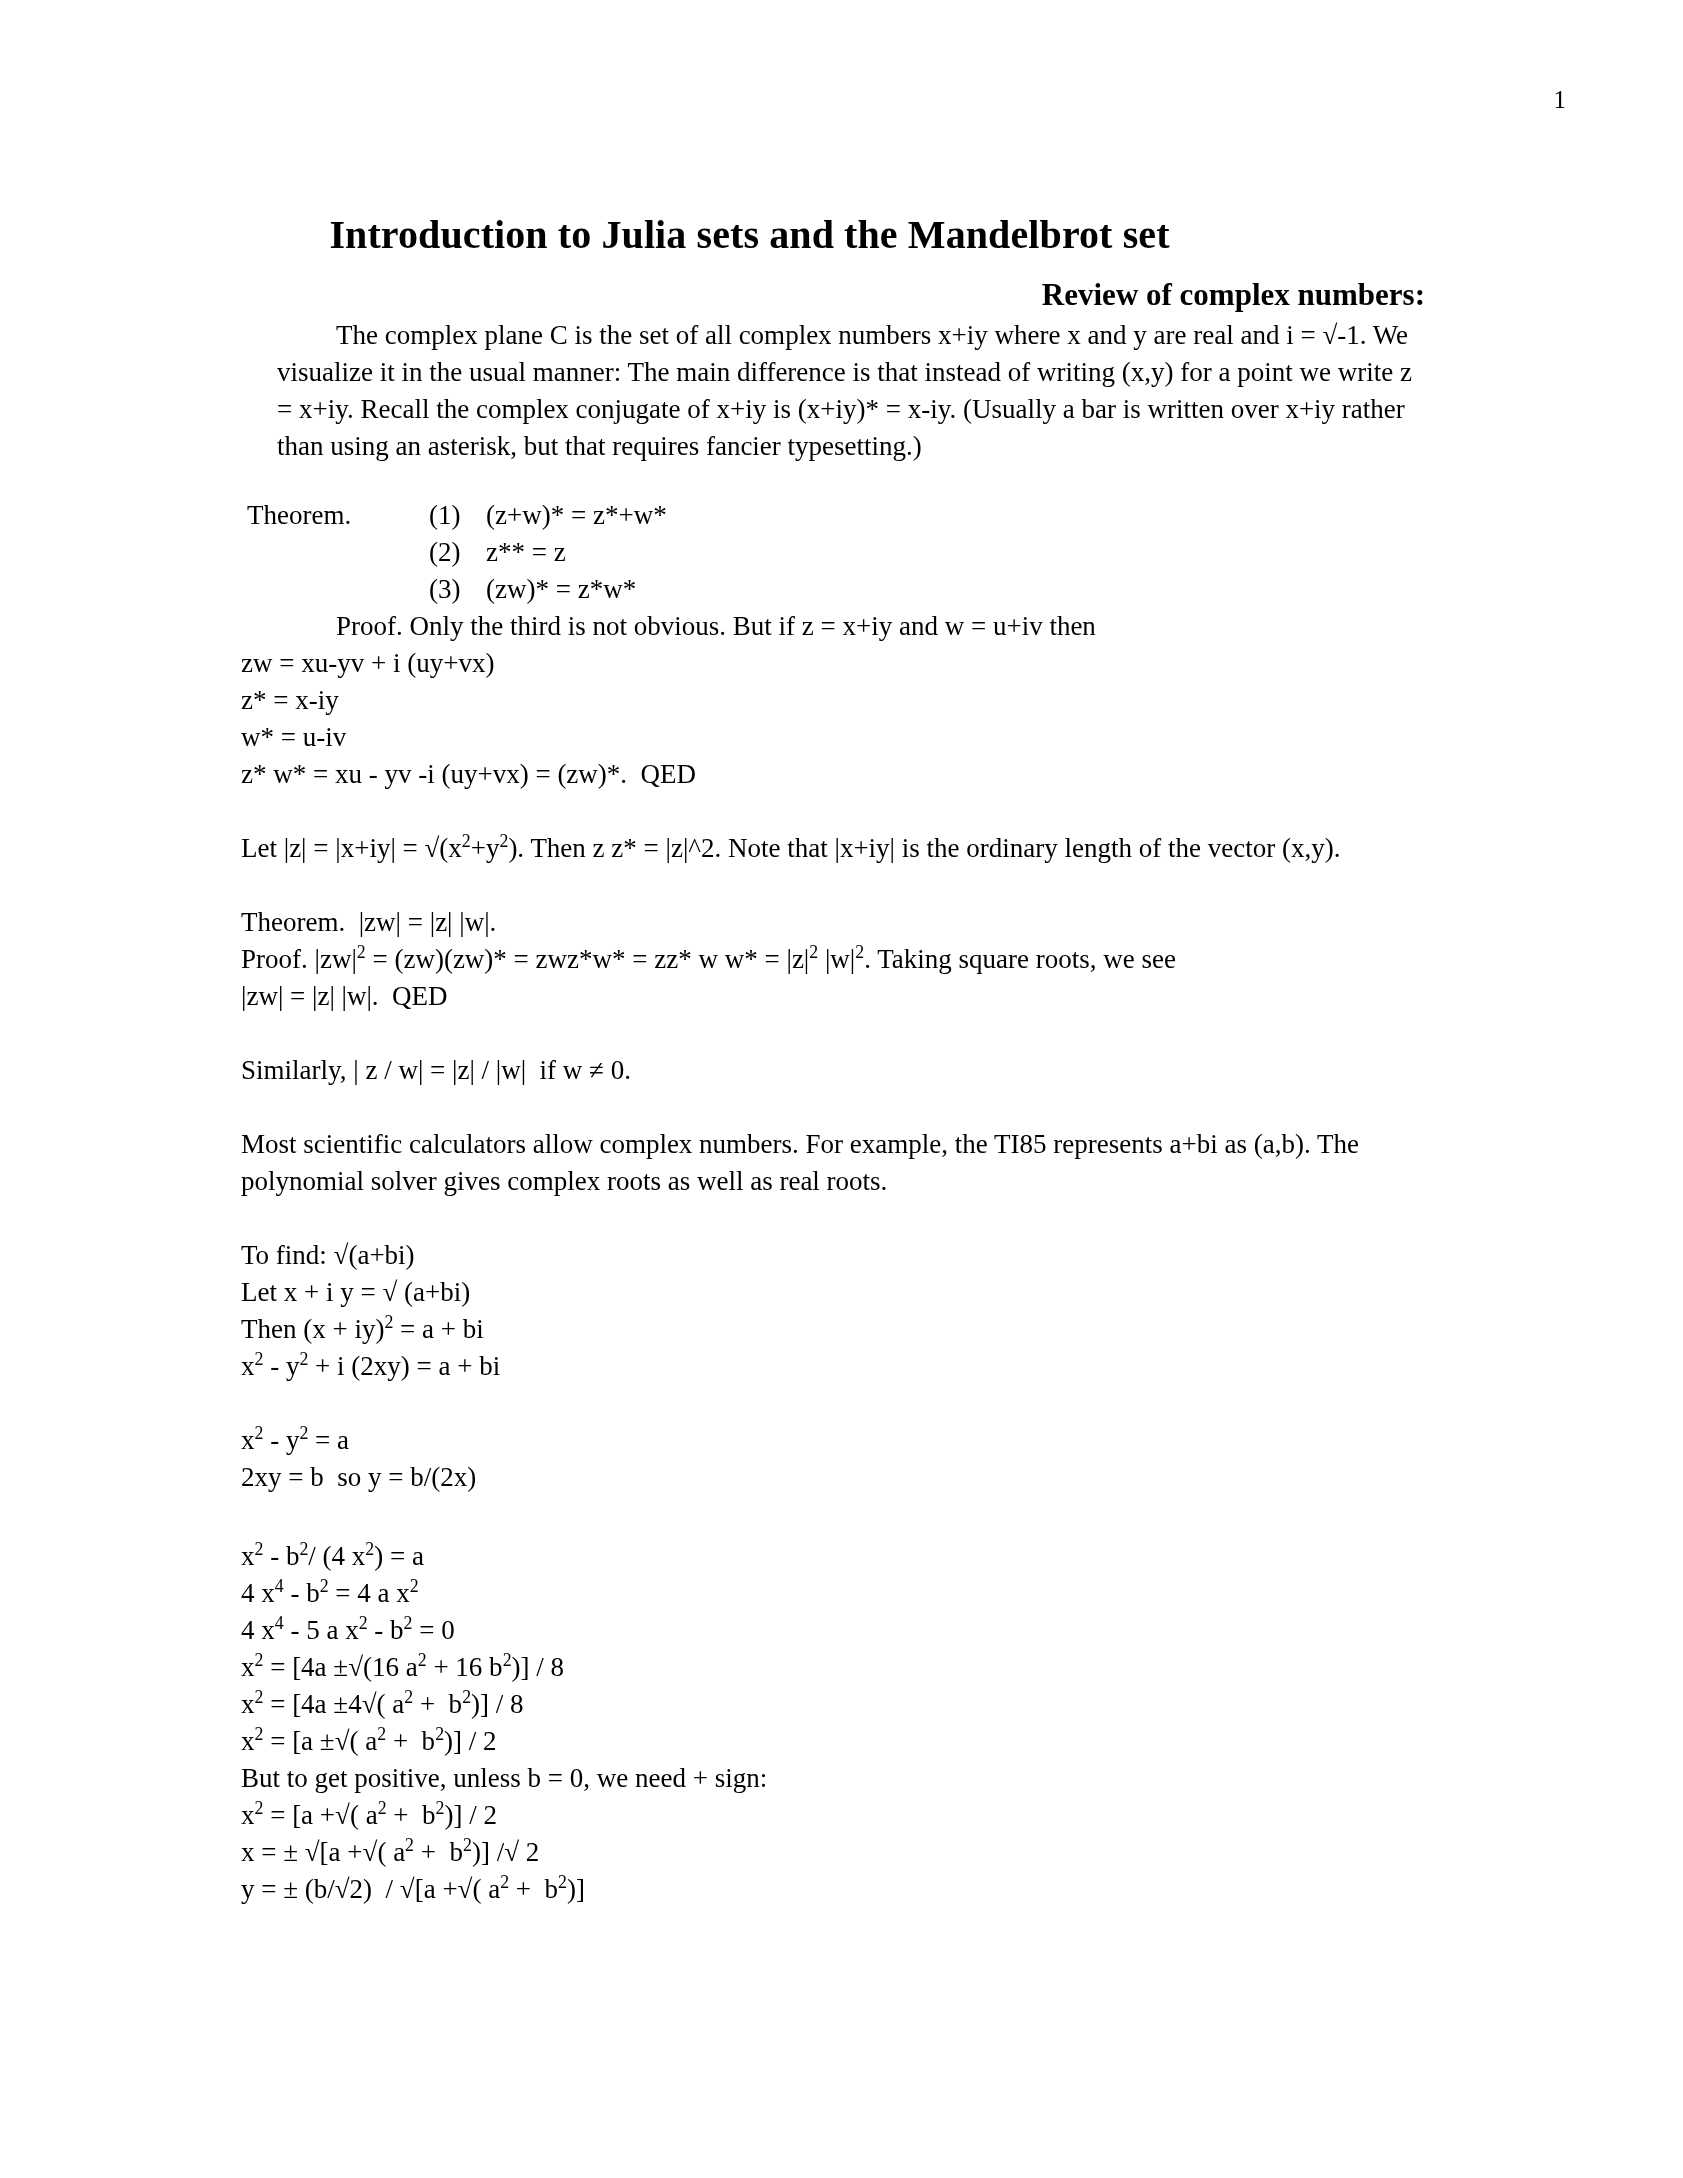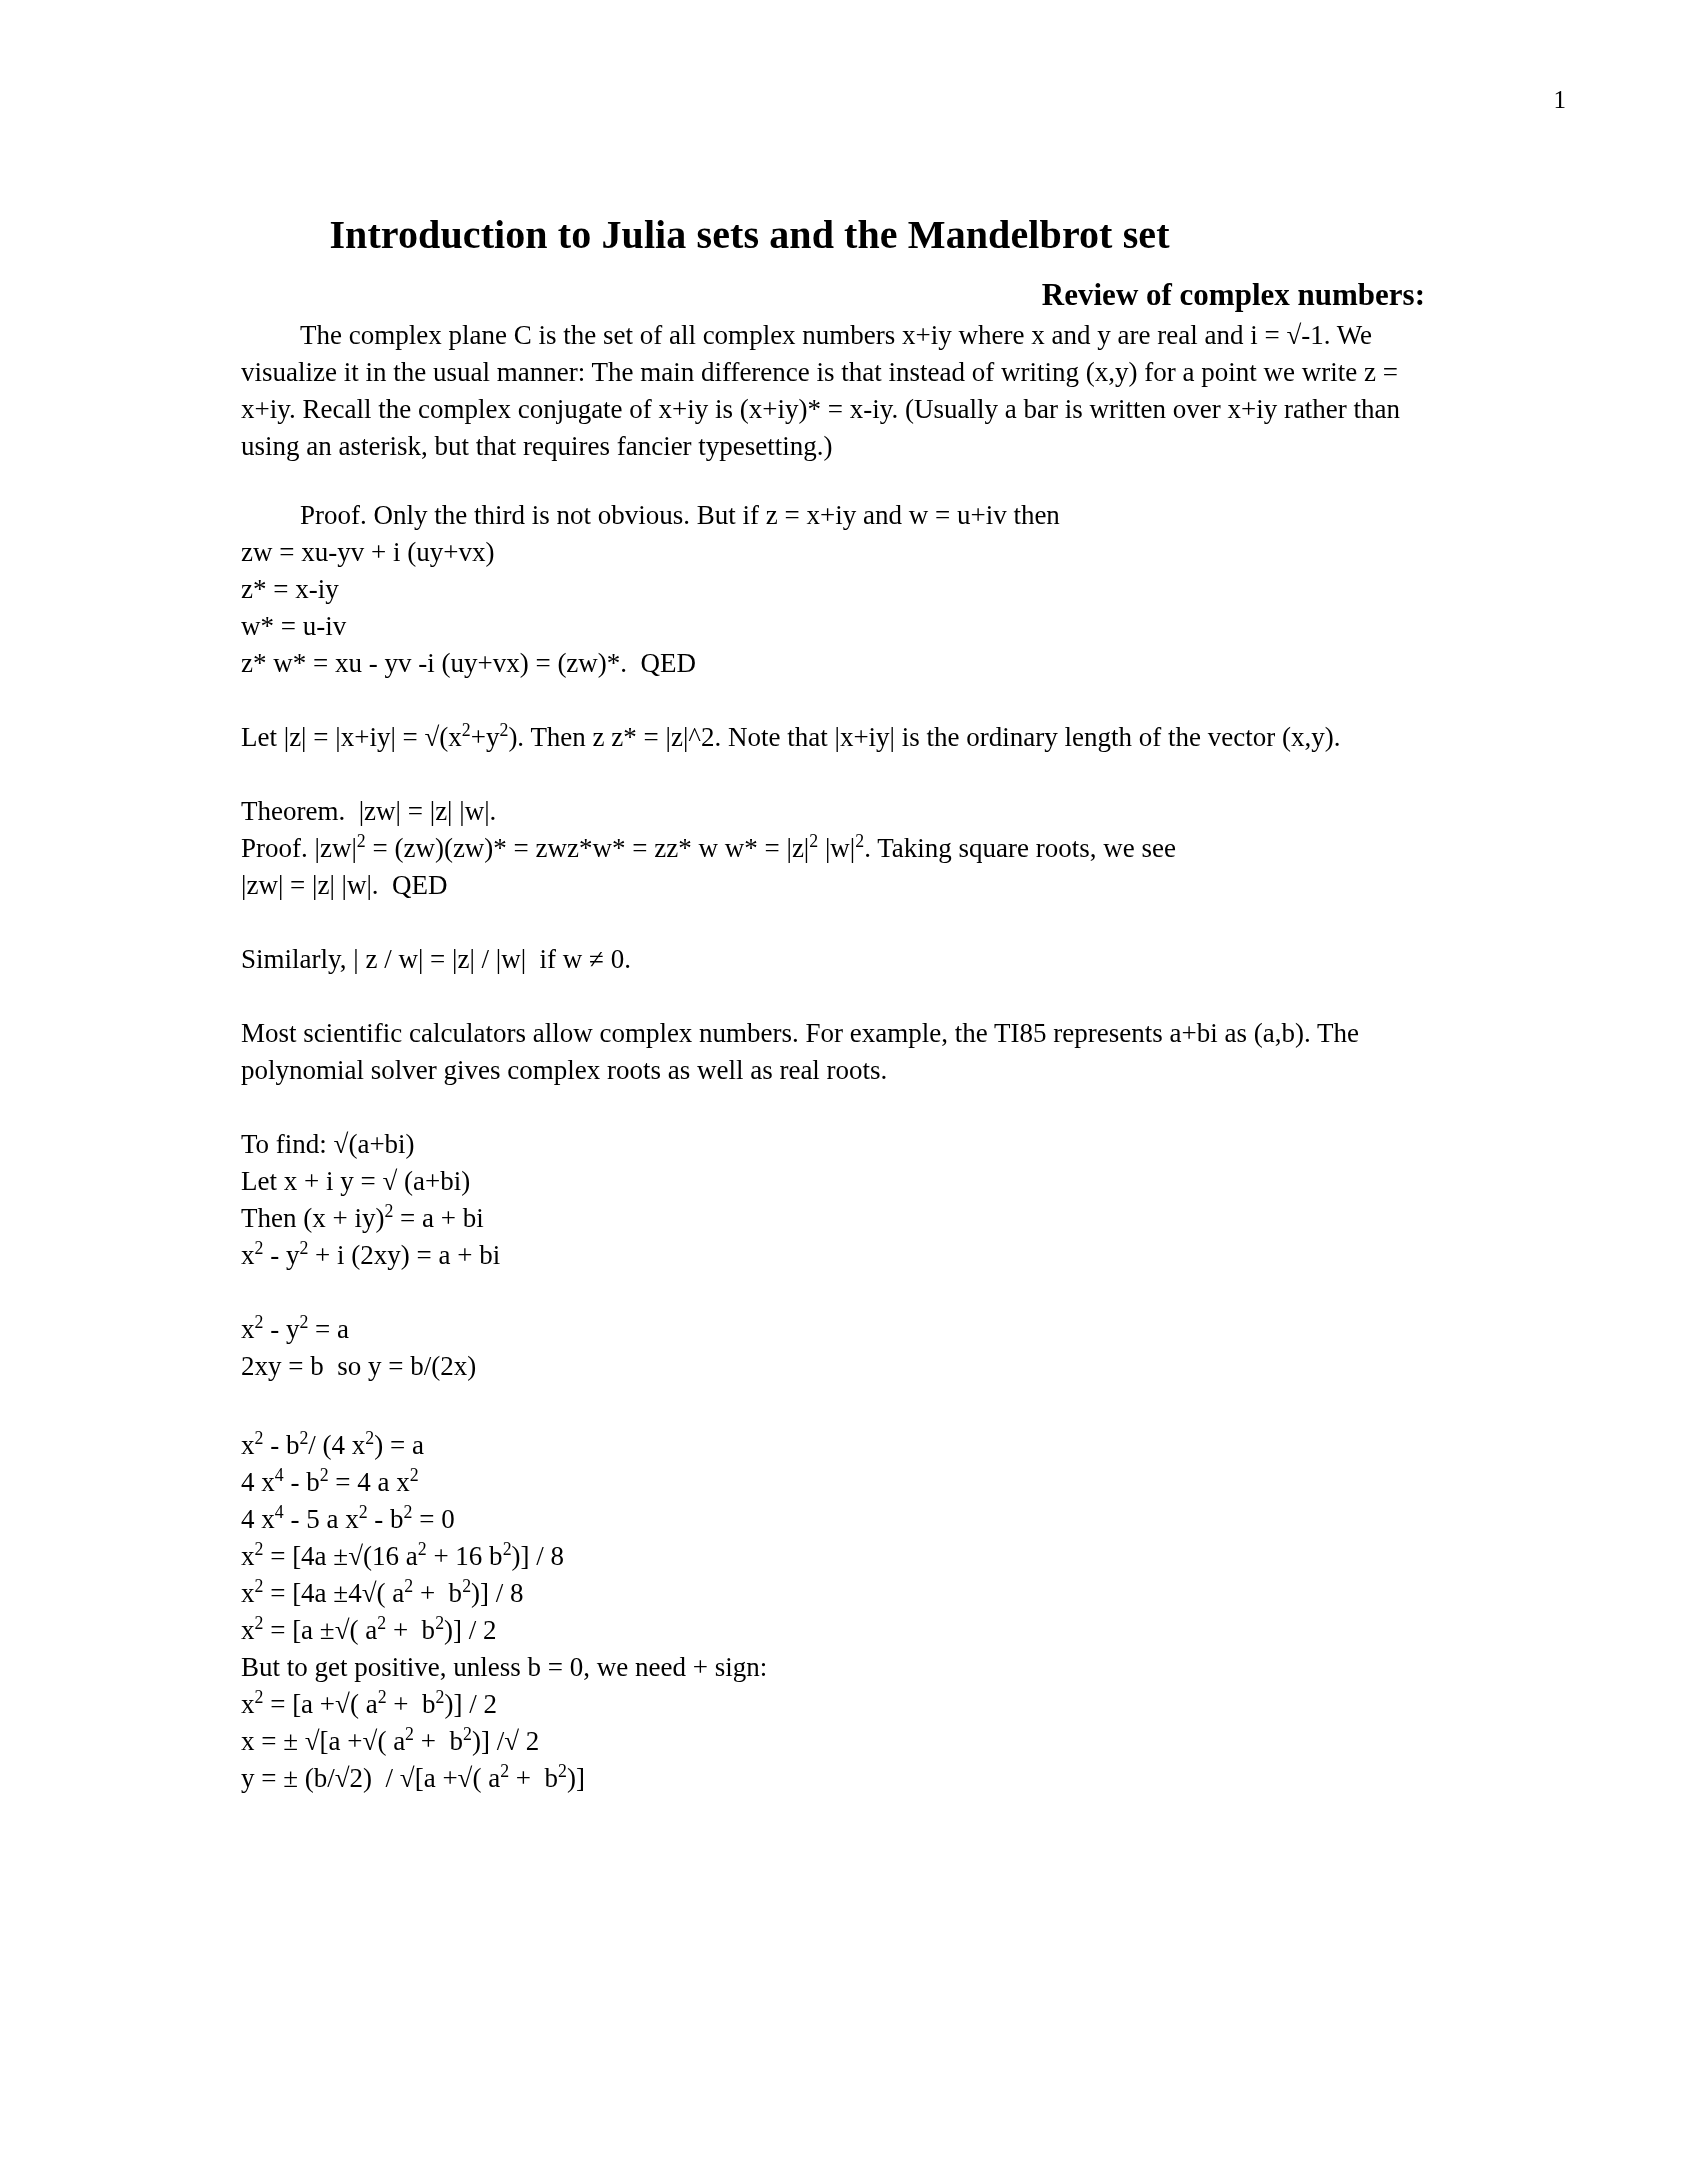--- a/index.html
+++ b/index.html
@@ -53,20 +53,21 @@
   .sec-head {
     font-weight: bold;
     font-size: 31px;
     line-height: 37px;
     margin: 4px;
     text-indent: 22px;
     text-align: right;
   }
   .indent-para {
     text-indent: 59px;
+    margin-left: 36px;
   }
   .gap-md { height: 32px; }
   .gap-lg { height: 37px; }
   .gap-xl { height: 42px; }
 
   .thm-grid {
     margin: 0;
     padding: 0;
   }
   .thm-row {
@@ -106,20 +107,25 @@
   <h1 class="doc-title">Introduction to Julia sets and the Mandelbrot set</h1>
 
   <div class="body-block">
 
     <div class="sec-head">Review of complex numbers:</div>
 
     <p class="para indent-para">The complex plane C is the set of all complex numbers x+iy where x and y are real and i = √-1.  We visualize it in the usual manner:  The main difference is that instead of writing (x,y) for a point we write z = x+iy.    Recall the complex conjugate of x+iy is (x+iy)* = x-iy.  (Usually a bar is written over x+iy rather than using an asterisk, but that requires fancier typesetting.)</p>
 
     <div class="gap-md"></div>
 
+    <div class="thm-grid">
+      <div class="thm-row"><span class="thm-label">Theorem.</span><span class="thm-num">(1)</span><span>(z+w)* = z*+w*</span></div>
+      <div class="thm-row"><span class="thm-label"></span><span class="thm-num">(2)</span><span>z** = z</span></div>
+      <div class="thm-row"><span class="thm-label"></span><span class="thm-num">(3)</span><span>(zw)* = z*w*</span></div>
+    </div>
 
     <div class="para indent-para">Proof.  Only the third is not obvious.  But if z = x+iy and w = u+iv then</div>
     <div class="eq-line">zw = xu-yv + i (uy+vx)</div>
     <div class="eq-line">z* = x-iy</div>
     <div class="eq-line">w* = u-iv</div>
     <div class="eq-line">z* w* = xu - yv -i (uy+vx) = (zw)*.  QED</div>
 
     <div class="gap-lg"></div>
 
     <p class="para"><span>Let  |z| = |x+iy| = √(x</span><sup>2</sup><span>+y</span><sup>2</sup><span>).  Then z z* = |z|^2.  Note that |x+iy| is the ordinary length of the vector (x,y).</span></p>

